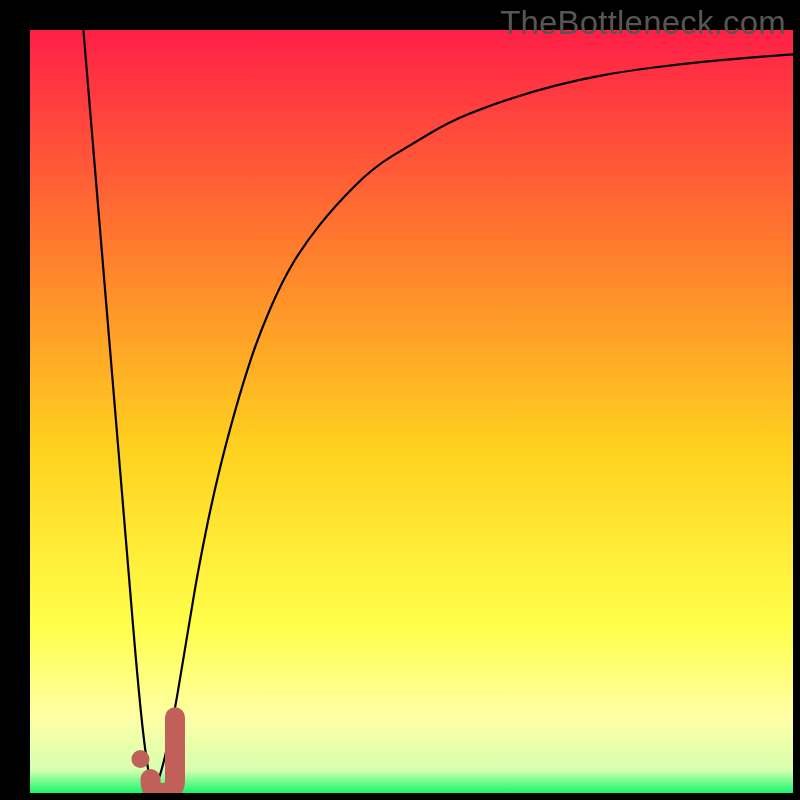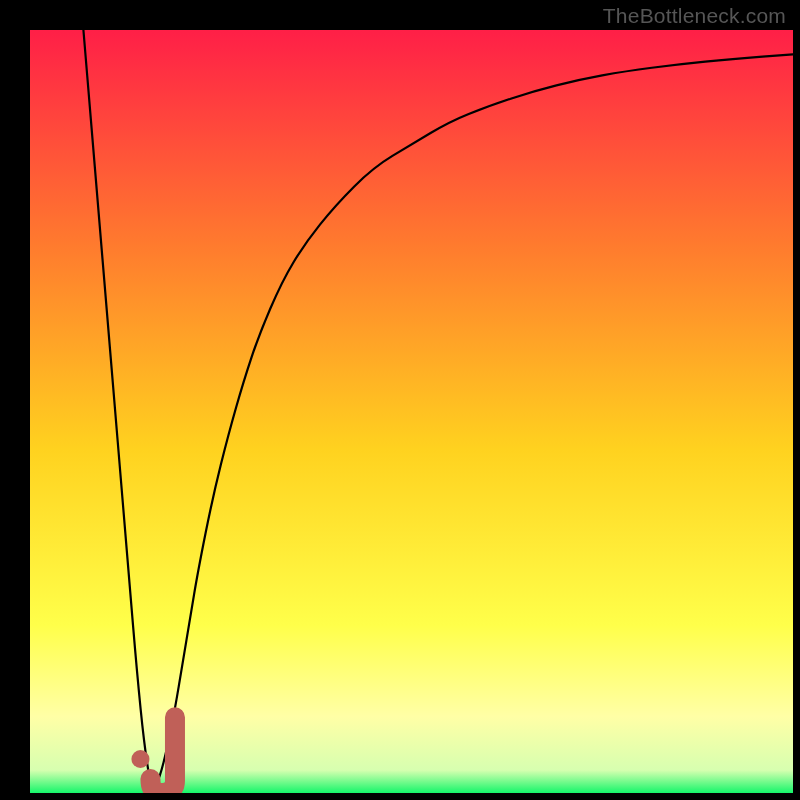--- a/index.html
+++ b/index.html
@@ -13,21 +13,21 @@
   .frame {
     position: absolute;
     inset: 0;
     background: #000;
   }
   .watermark {
     position: absolute;
     top: 4px;
     right: 14px;
     font-family: Arial, Helvetica, sans-serif;
-    font-size: 21px;
+    font-size: 33px;
     font-weight: 400;
     color: #565656;
     letter-spacing: 0.2px;
     z-index: 3;
   }
   svg.plot {
     position: absolute;
     inset: 0;
     width: 800px;
     height: 800px;

